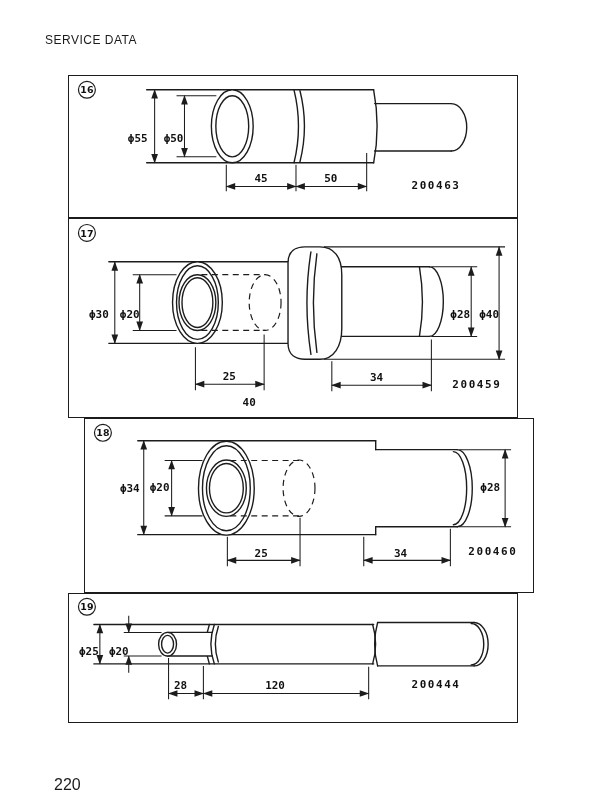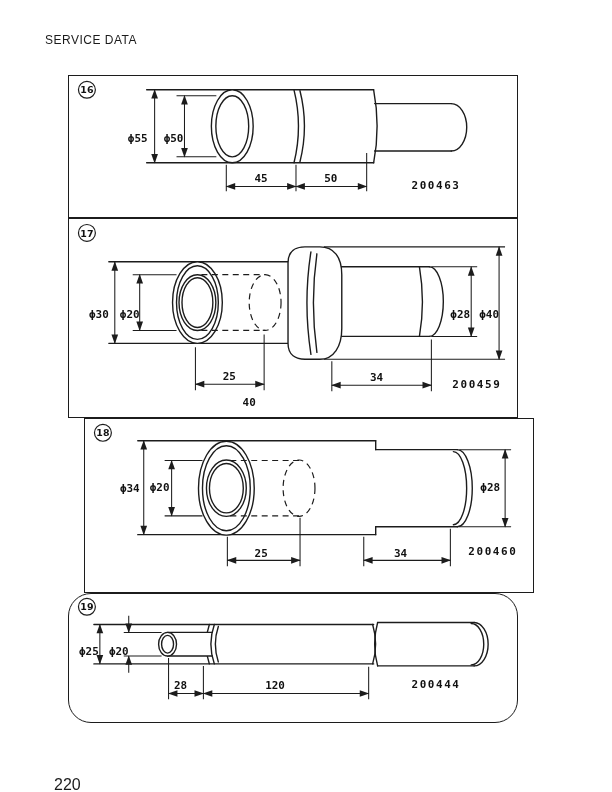--- a/index.html
+++ b/index.html
@@ -16,21 +16,21 @@
     position:absolute;left:54px;top:748px;
     font-size:16px;color:#1b1b1b;margin-top:28px;
   }
   .panel{
     position:absolute;left:68px;width:450px;
     border:1.7px solid #1c1c1c;box-sizing:border-box;background:#fff;
   }
   #p16{top:75px;height:143px;}
   #p17{top:218px;height:200px;}
   #p18{top:418px;height:175px;margin-left:16px;}
-  #p19{top:593px;height:130px;border-radius:23px;}
+  #p19{top:593px;height:130px;}
   .panel svg{position:absolute;left:0;top:0;width:100%;height:100%;}
   .obj{stroke:#1c1c1c;stroke-width:1.4;fill:none;stroke-linecap:round;}
   .objf{stroke:#1c1c1c;stroke-width:1.4;fill:#fff;}
   .dimln{stroke:#1c1c1c;stroke-width:1.05;fill:none;}
   .dash{stroke:#1c1c1c;stroke-width:1.2;fill:none;stroke-dasharray:6 4.5;}
   .dim{font:bold 11px "DejaVu Sans Mono",monospace;fill:#111;}
   .pn{font:bold 11px "DejaVu Sans Mono",monospace;letter-spacing:1.6px;fill:#111;}
   .fig{font:bold 9.5px "DejaVu Sans",sans-serif;fill:#111;}
   .badge{stroke:#1c1c1c;stroke-width:1.2;fill:#fff;}
 </style>

